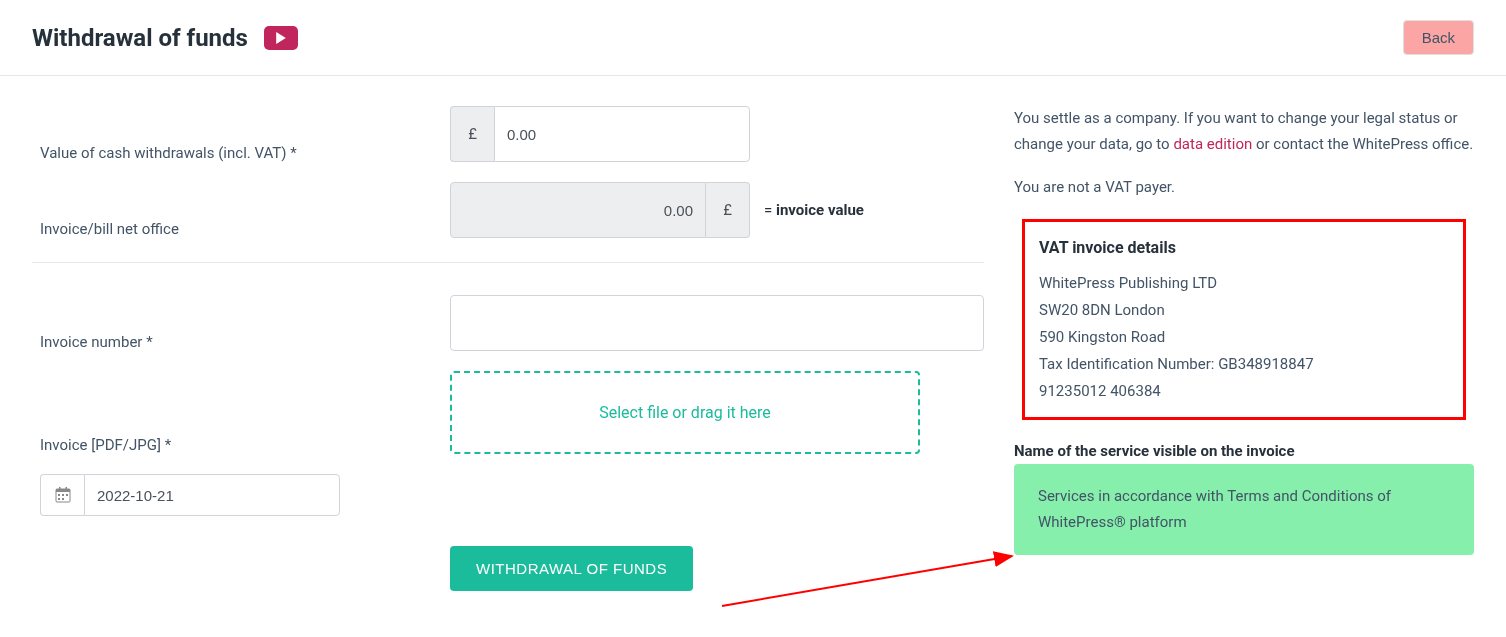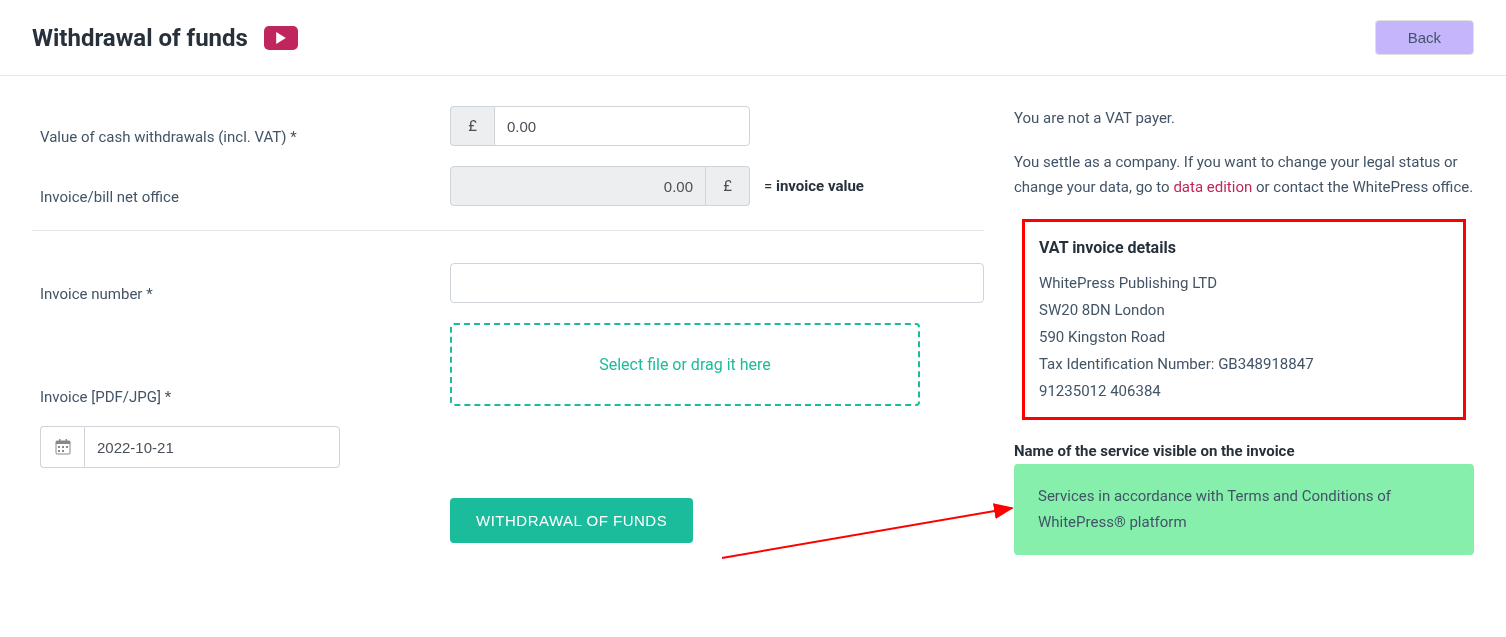--- a/index.html
+++ b/index.html
@@ -31,23 +31,23 @@
       height: 24px;
       background: #c1255d;
       border-radius: 5px;
       display: flex;
       align-items: center;
       justify-content: center;
       cursor: pointer;
     }
     .yt-icon svg { display: block; }
     .back-btn {
-      padding: 8px 32px;
+      padding: 8px 18px;
       border: 1px solid #e0e0e0;
-      background: #c4b5fd;
+      background: #fca5a5;
       border-radius: 4px;
       color: #425466;
       font-size: 15px;
       cursor: pointer;
     }
     .content {
       display: flex;
       padding: 30px 32px;
       gap: 30px;
     }
@@ -84,21 +84,21 @@
       color: #495057;
     }
     .prefix { border-right: none; border-radius: 4px 0 0 4px; }
     .suffix { border-left: none; border-radius: 0 4px 4px 0; }
     .text-input {
       flex: 1;
       border: 1px solid #ced4da;
       padding: 0 12px;
       font-size: 15px;
       color: #495057;
-      height: 40px;
+      height: 56px;
     }
     .text-input.rounded-right { border-radius: 0 4px 4px 0; }
     .text-input.rounded-left { border-radius: 4px 0 0 4px; text-align: right; }
     .text-input.readonly { background: #eceeef; }
     .text-input.full { border-radius: 4px; width: 100%; }
     .hint { color: #27313b; }
     .hint strong { color: #27313b; }
     .divider { height: 1px; background: #e7e7e7; margin: 24px 0 32px; }
     .drop-zone {
       width: 470px;
@@ -271,24 +271,24 @@
             <polygon points="0 0, 10 4, 0 8" fill="#ff0000"></polygon>
           </marker>
         </defs>
         <line x1="10" y1="55" x2="300" y2="5" stroke="#ff0000" stroke-width="2" marker-end="url(#arrowhead)"></line>
       </svg>
     </div>
 
   </div>
 
   <div class="right-col">
-    <p class="right-text">You are not a VAT payer.</p>
     <p class="right-text">
       <span>You settle as a company. If you want to change your legal status or change your data, go to </span><a class="link">data edition</a><span> or contact the WhitePress office.</span>
     </p>
+    <p class="right-text">You are not a VAT payer.</p>
 
     <div class="vat-box">
       <h3>VAT invoice details</h3>
       <div>WhitePress Publishing LTD</div>
       <div>SW20 8DN London</div>
       <div>590 Kingston Road</div>
       <div>Tax Identification Number: GB348918847</div>
       <div>91235012 406384</div>
     </div>
 

